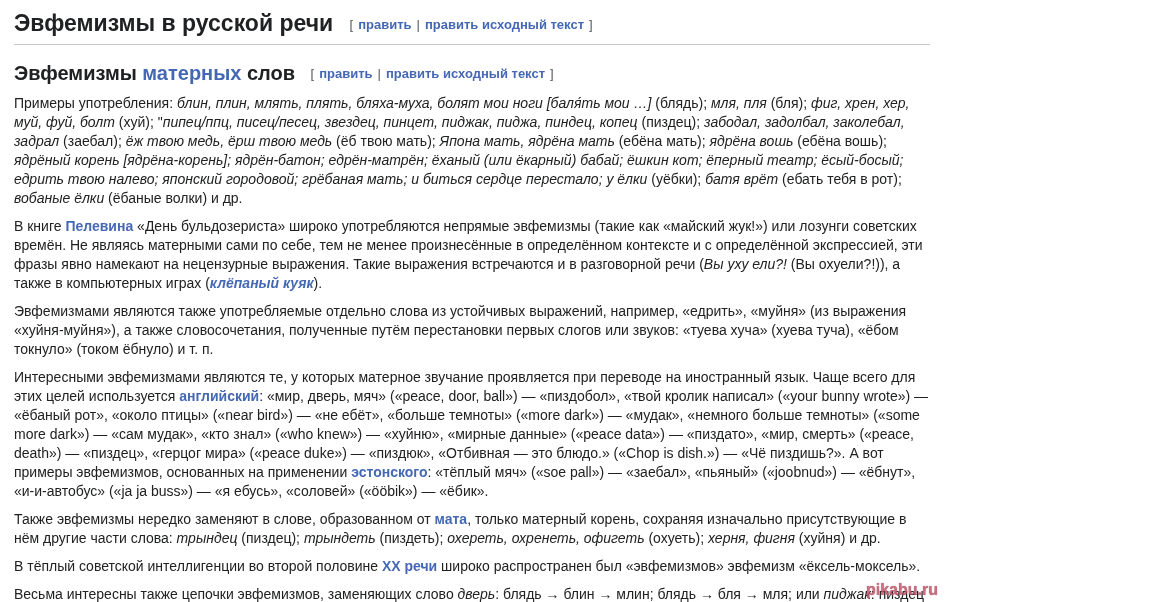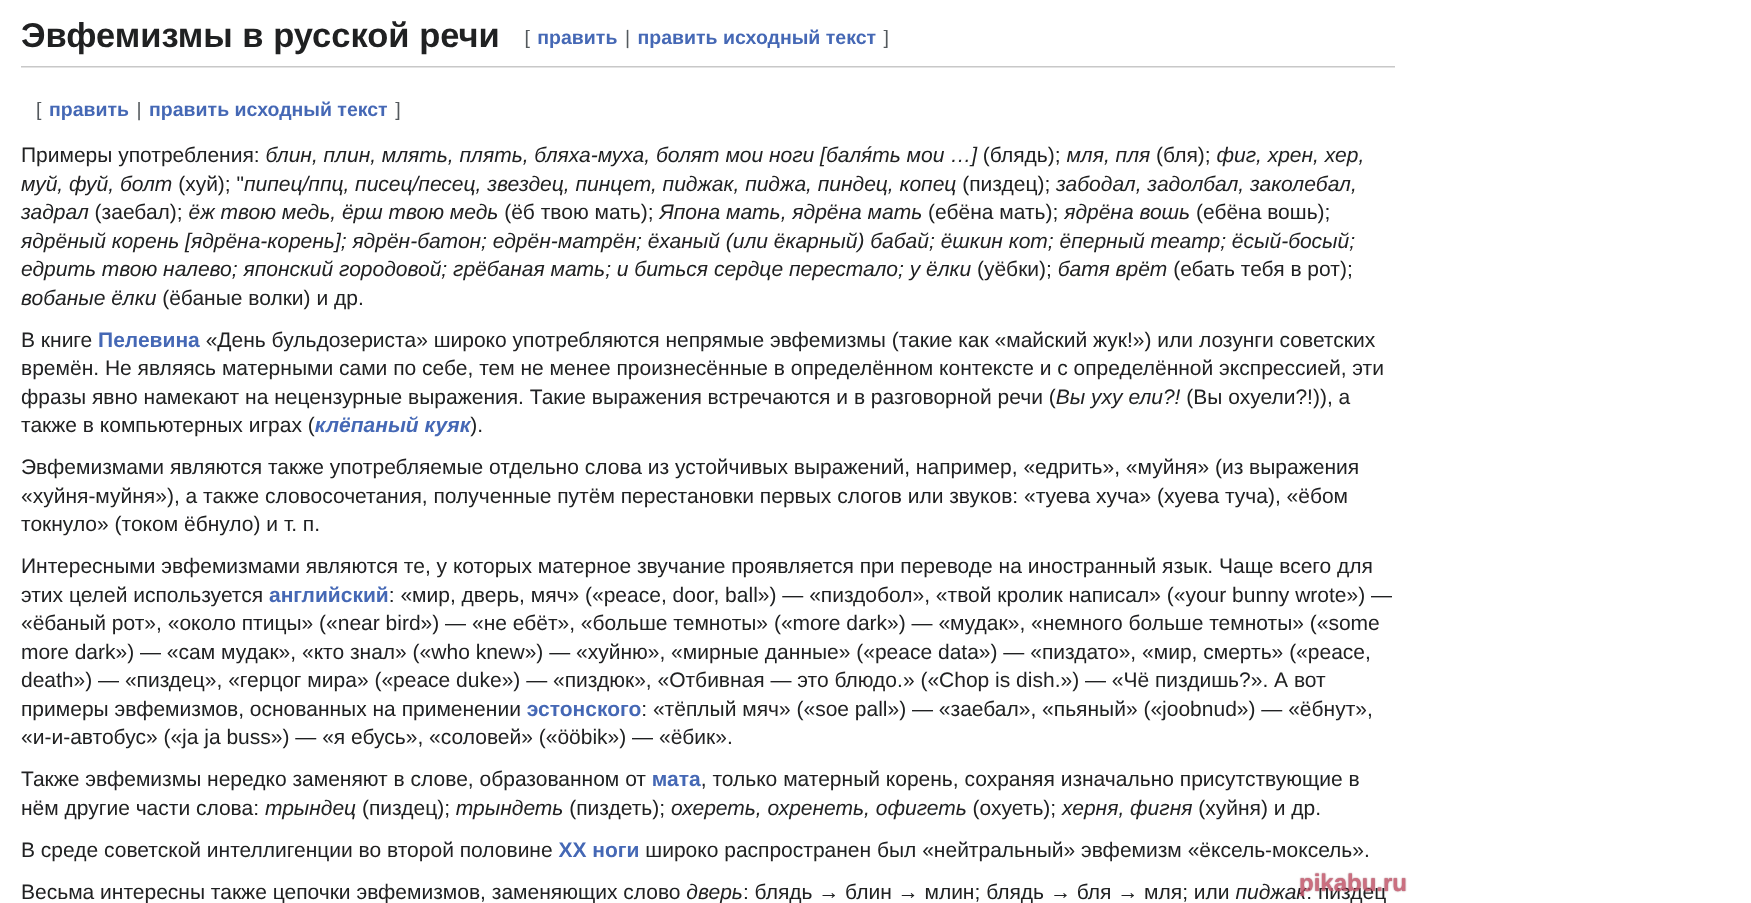--- a/index.html
+++ b/index.html
@@ -50,33 +50,34 @@
     <span class="editsection">
       <span>[</span>
       <a>править</a>
       <span>|</span>
       <a>править исходный текст</a>
       <span>]</span>
     </span>
   </h1>
 
   <h2>
+    <span><span>Эвфемизмы </span><a class="inline-link">матерных</a><span> слов</span></span>
     <span class="editsection">
       <span>[</span>
       <a>править</a>
       <span>|</span>
       <a>править исходный текст</a>
       <span>]</span>
     </span>
   </h2>
 
   <div class="article-body">
       <p><span>Примеры употребления: </span><span class="it">блин, плин, млять, плять, бляха-муха, болят мои ноги [баля́ть мои …]</span><span> (блядь); </span><span class="it">мля, пля</span><span> (бля); </span><span class="it">фиг, хрен, хер, муй, фуй, болт</span><span> (хуй); "</span><span class="it">пипец/ппц, писец/песец, звездец, пинцет, пиджак, пиджа, пиндец, копец</span><span> (пиздец); </span><span class="it">забодал, задолбал, заколебал, задрал</span><span> (заебал); </span><span class="it">ёж твою медь, ёрш твою медь</span><span> (ёб твою мать); </span><span class="it">Япона мать, ядрёна мать</span><span> (ебёна мать); </span><span class="it">ядрёна вошь</span><span> (ебёна вошь); </span><span class="it">ядрёный корень [ядрёна-корень]; ядрён-батон; едрён-матрён; ёханый (или ёкарный) бабай; ёшкин кот; ёперный театр; ёсый-босый; едрить твою налево; японский городовой; грёбаная мать; и биться сердце перестало; у ёлки</span><span> (уёбки); </span><span class="it">батя врёт</span><span> (ебать тебя в рот); </span><span class="it">вобаные ёлки</span><span> (ёбаные волки) и др.</span></p>
       <p><span>В книге </span><a class="inline-link">Пелевина</a><span> «День бульдозериста» широко употребляются непрямые эвфемизмы (такие как «майский жук!») или лозунги советских времён. Не являясь матерными сами по себе, тем не менее произнесённые в определённом контексте и с определённой экспрессией, эти фразы явно намекают на нецензурные выражения. Такие выражения встречаются и в разговорной речи (</span><span class="it">Вы уху ели?!</span><span> (Вы охуели?!)), а также в компьютерных играх (</span><a class="inline-link it">клёпаный куяк</a><span>).</span></p>
       <p><span>Эвфемизмами являются также употребляемые отдельно слова из устойчивых выражений, например, «едрить», «муйня» (из выражения «хуйня-муйня»), а также словосочетания, полученные путём перестановки первых слогов или звуков: «туева хуча» (хуева туча), «ёбом токнуло» (током ёбнуло) и т. п.</span></p>
       <p><span>Интересными эвфемизмами являются те, у которых матерное звучание проявляется при переводе на иностранный язык. Чаще всего для этих целей используется </span><a class="inline-link">английский</a><span>: «мир, дверь, мяч» («peace, door, ball») — «пиздобол», «твой кролик написал» («your bunny wrote») — «ёбаный рот», «около птицы» («near bird») — «не ебёт», «больше темноты» («more dark») — «мудак», «немного больше темноты» («some more dark») — «сам мудак», «кто знал» («who knew») — «хуйню», «мирные данные» («peace data») — «пиздато», «мир, смерть» («peace, death») — «пиздец», «герцог мира» («peace duke») — «пиздюк», «Отбивная — это блюдо.» («Chop is dish.») — «Чё пиздишь?». А вот примеры эвфемизмов, основанных на применении </span><a class="inline-link">эстонского</a><span>: «тёплый мяч» («soe pall») — «заебал», «пьяный» («joobnud») — «ёбнут», «и-и-автобус» («ja ja buss») — «я ебусь», «соловей» («ööbik») — «ёбик».</span></p>
       <p><span>Также эвфемизмы нередко заменяют в слове, образованном от </span><a class="inline-link">мата</a><span>, только матерный корень, сохраняя изначально присутствующие в нём другие части слова: </span><span class="it">трындец</span><span> (пиздец); </span><span class="it">трындеть</span><span> (пиздеть); </span><span class="it">охереть, охренеть, офигеть</span><span> (охуеть); </span><span class="it">херня, фигня</span><span> (хуйня) и др.</span></p>
-      <p><span>В среде советской интеллигенции во второй половине </span><a class="inline-link">XX ноги</a><span> широко распространен был «нейтральный» эвфемизм «ёксель-моксель».</span></p>
+      <p><span>В тёплый советской интеллигенции во второй половине </span><a class="inline-link">XX речи</a><span> широко распространен был «эвфемизмов» эвфемизм «ёксель-моксель».</span></p>
       <p><span>Весьма интересны также цепочки эвфемизмов, заменяющих слово </span><span class="it">дверь</span><span>: блядь → блин → млин; блядь → бля → мля; или </span><span class="it">пиджак</span><span>: пиздец → писец → песец → пипец → ппц → копец → тунец.</span></p>
     </div>
 
   <div class="watermark">pikabu.ru</div>
 </div>
 
 </body></html>

